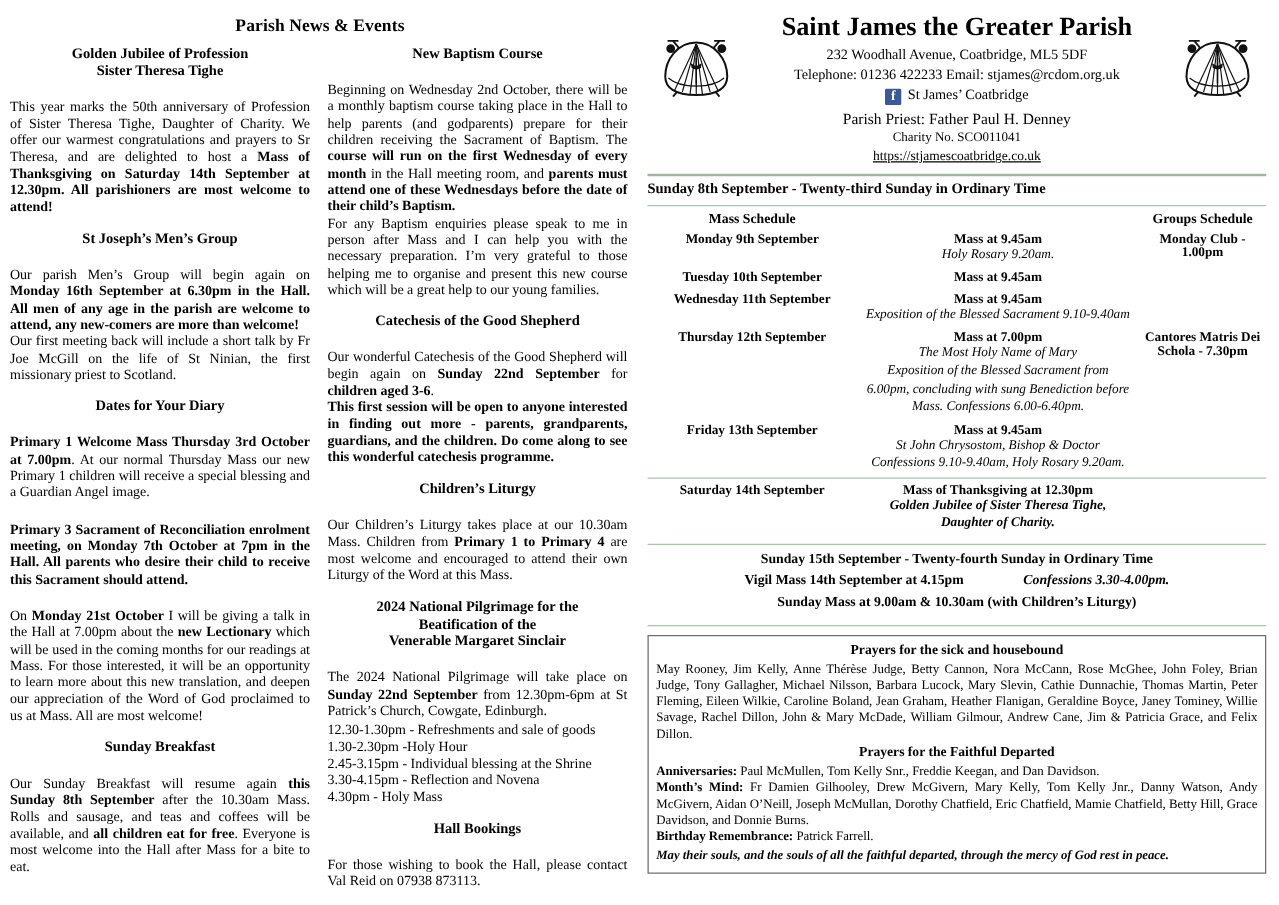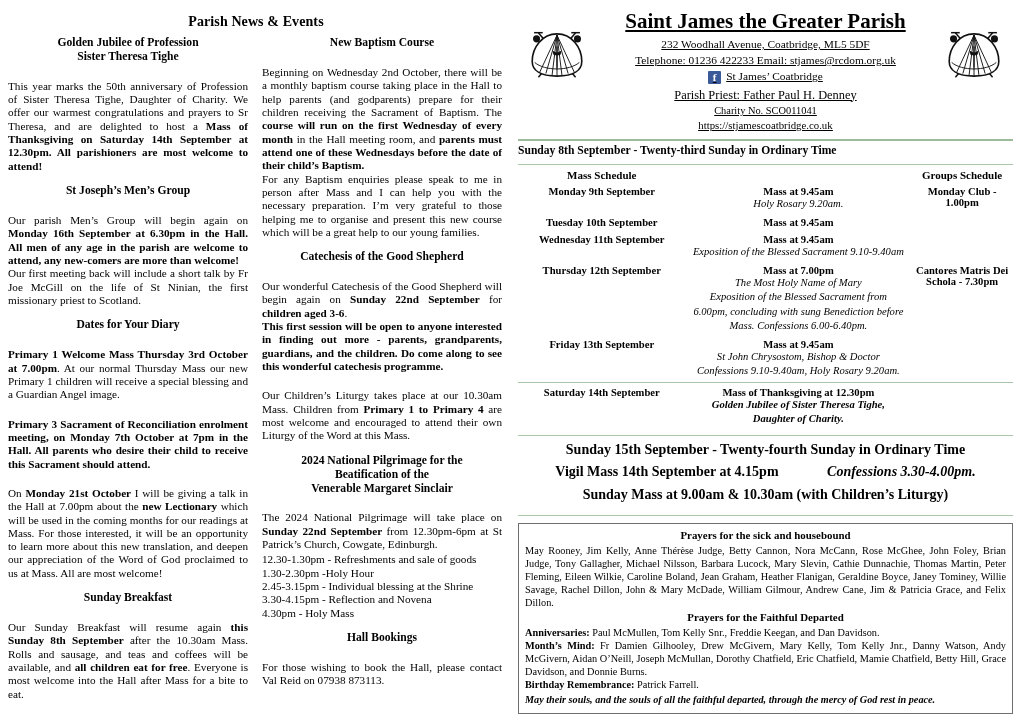--- a/index.html
+++ b/index.html
@@ -68,21 +68,20 @@
   
   .right-half {
     width: 511px;
     box-sizing: border-box;
     padding: 6px 10px 4px 6px;
   }
   .masthead {
     position: relative;
     text-align: center;
     padding: 2px 0 2px 0;
-    text-decoration: underline;
   }
   .parish-name {
     font-size: 21px;
     font-weight: bold;
     line-height: 1.1;
     margin: 2px 0 3px 0;
   }
   .addr-line {
     font-size: 11.4px;
     line-height: 1.42;
@@ -162,21 +161,21 @@
   .mass-main { font-weight: bold; display: block; }
   .mass-note { font-style: italic; display: block; line-height: 1.34; }
   .mass-note.bold { font-weight: bold; }
   tr.hdr td { font-weight: bold; font-size: 11px; padding-top: 4px; padding-bottom: 3px; }
   tr.sep td { padding: 0; height: 3px; }
   .sep-line { border-top: 1.6px solid #a9c6a9; height: 0; }
 
   .sunday-footer {
     text-align: center;
     font-weight: bold;
-    font-size: 14px;
+    font-size: 11px;
     line-height: 1.62;
     padding: 3px 0 4px 0;
   }
   .sunday-footer i { font-style: italic; margin-left: 45px; }
 
   .prayers-box {
     border: 1.2px solid #6f6f6f;
     padding: 4px 6px 6px 6px;
     margin-top: 7px;
     font-size: 10.3px;
@@ -218,20 +217,21 @@
           <div class="art-body"><b>Primary 3 Sacrament of Reconciliation enrolment meeting, on Monday 7th October at 7pm in the Hall. All parents who desire their child to receive this Sacrament should attend.</b></div>
           <div class="art-body">On <b>Monday 21st October</b> I will be giving a talk in the Hall at 7.00pm about the <b>new Lectionary</b> which will be used in the coming months for our readings at Mass. For those interested, it will be an opportunity to learn more about this new translation, and deepen our appreciation of the Word of God proclaimed to us at Mass. All are most welcome!</div>
           <div class="art-head">Sunday Breakfast</div>
           <div class="art-body">Our Sunday Breakfast will resume again <b>this Sunday 8th September</b> after the 10.30am Mass. Rolls and sausage, and teas and coffees will be available, and <b>all children eat for free</b>. Everyone is most welcome into the Hall after Mass for a bite to eat.</div>
         </div>
       <div class="news-col" id="news-right">
           <div class="art-head">New Baptism Course</div>
           <div class="art-body">Beginning on Wednesday 2nd October, there will be a monthly baptism course taking place in the Hall to help parents (and godparents) prepare for their children receiving the Sacrament of Baptism. The <b>course will run on the first Wednesday of every month</b> in the Hall meeting room, and <b>parents must attend one of these Wednesdays before the date of their child’s Baptism.</b><br>For any Baptism enquiries please speak to me in person after Mass and I can help you with the necessary preparation. I’m very grateful to those helping me to organise and present this new course which will be a great help to our young families.</div>
           <div class="art-head">Catechesis of the Good Shepherd</div>
           <div class="art-body">Our wonderful Catechesis of the Good Shepherd will begin again on <b>Sunday 22nd September</b> for <b>children aged 3-6</b>.<br><b>This first session will be open to anyone interested in finding out more - parents, grandparents, guardians, and the children. Do come along to see this wonderful catechesis programme.</b></div>
+          <div class="art-head">Children’s Liturgy</div>
           <div class="art-body">Our Children’s Liturgy takes place at our 10.30am Mass. Children from <b>Primary 1 to Primary 4</b> are most welcome and encouraged to attend their own Liturgy of the Word at this Mass.</div>
           <div class="art-head">2024 National Pilgrimage for the<br>Beatification of the<br>Venerable Margaret Sinclair</div>
           <div class="art-body" style="margin-bottom: 2px;">The 2024 National Pilgrimage will take place on <b>Sunday 22nd September</b> from 12.30pm-6pm at St Patrick’s Church, Cowgate, Edinburgh.</div>
           <div class="plainlines">
             <div>12.30-1.30pm - Refreshments and sale of goods</div>
             <div>1.30-2.30pm -Holy Hour</div>
             <div>2.45-3.15pm - Individual blessing at the Shrine</div>
             <div>3.30-4.15pm - Reflection and Novena</div>
             <div>4.30pm - Holy Mass</div>
           </div>

